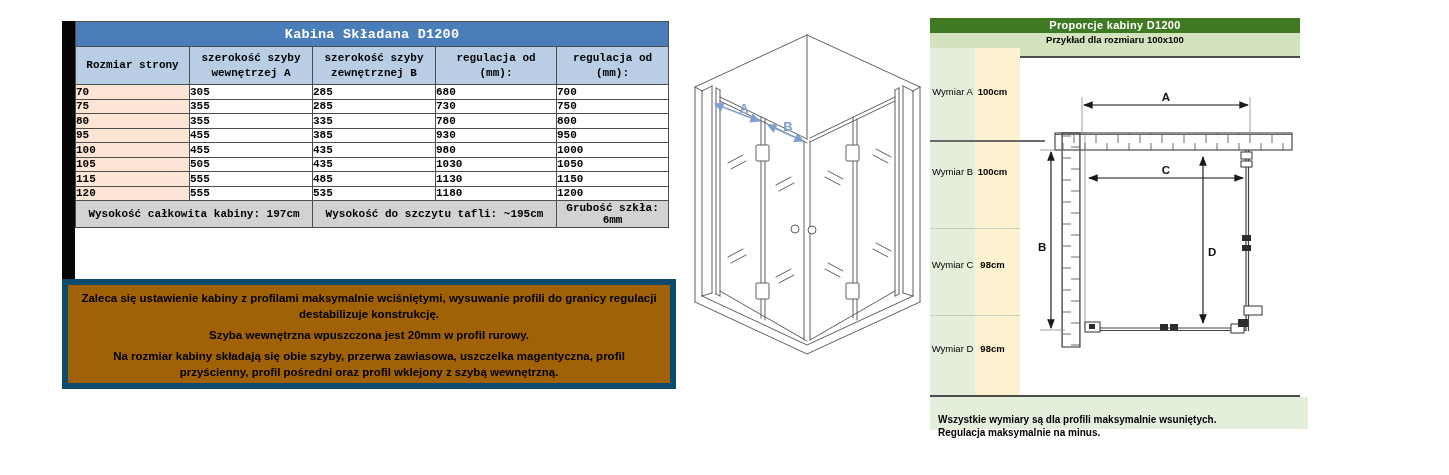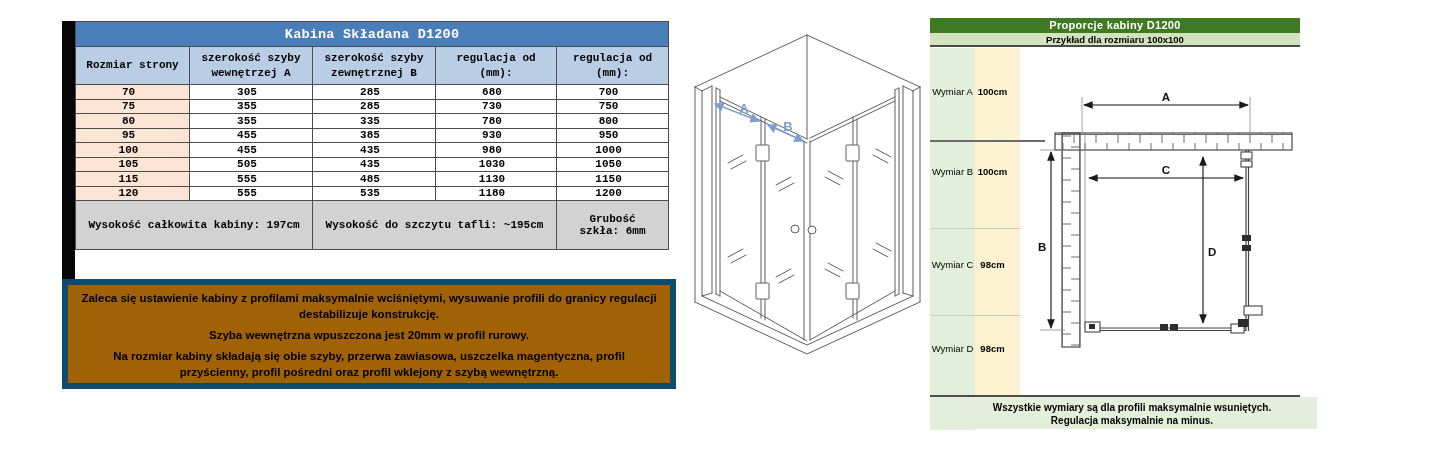--- a/index.html
+++ b/index.html
@@ -8,48 +8,48 @@
     font-family:"Liberation Sans", sans-serif; color:#000;
     overflow:hidden;
   }
   .black-bar { position:absolute; left:62px; top:21px; width:13px; height:258px; background:#050505; }
 
   
   .spec-table { position:absolute; left:75px; top:21px; width:593px; border-collapse:collapse; table-layout:fixed;font-family:Liberation Mono, monospace; }
   .spec-table th, .spec-table td { border:1.6px solid #4d4d4d; font-weight:bold; }
   .title-cell { background:#4a7ebb; color:#ffffff; font-size:13.5px; height:22px; text-align:center; letter-spacing:.2px; }
   .head-cell { background:#b9cde5; font-size:11px; height:37px; text-align:center; line-height:1.35; padding:0 3px; }
-  .spec-table td { background:#ffffff; font-size:11px; text-align:center; padding:0 8px 0 0; height:13.5px; }
+  .spec-table td { background:#ffffff; font-size:11px; text-align:left; padding:0 8px 0 0; height:13.5px; }
   .spec-table td.c-size { background:#fce5d5; }
-  .spec-table td.foot-cell { background:#d2d2d2; text-align:center; padding:12px; height:13px; }
+  .spec-table td.foot-cell { background:#d2d2d2; text-align:center; padding:1px; height:13px; }
 
   .notes-box { position:absolute; left:62px; top:279px; width:602px; height:98px; border:6px solid #0c4a6e; background:#a16207; }
   .notes-box p { margin:5px 12px 4px; text-align:center; font-size:11.5px; font-weight:bold; line-height:16px; }
 
   
   .iso-svg { position:absolute; left:688px; top:25px; }
 
   
   .panel { position:absolute; left:930px; top:18px; width:370px; height:414px; }
   .panel-header { position:absolute; left:0; top:0; width:100%; height:21px; background:#3f7a23; color:#fff;
                   text-align:center; font-size:11px; font-weight:bold; line-height:15px; letter-spacing:.3px; }
-  .panel-subheader { position:absolute; left:0; top:15px; width:100%; height:14px; background:#d2e3bd;
+  .panel-subheader { position:absolute; left:0; top:15px; width:100%; height:25px; background:#d2e3bd;
                      border-bottom:2px solid #4c4c4c; text-align:center; font-size:9.5px; font-weight:bold;
                      line-height:13px; box-sizing:border-box; }
   .label-col { position:absolute; left:0; top:30px; width:45px; height:382px; background:#e3efdb; }
   .value-col { position:absolute; left:45px; top:30px; width:45px; height:347px; background:#fdf2cf; }
   .dim-label { position:absolute; left:0; width:45px; text-align:center; font-size:9.5px; font-weight:normal; }
   .dim-value { position:absolute; left:45px; width:35px; text-align:center; font-size:9.5px; font-weight:bold; }
   .row-a { top:68px; } .row-b { top:148px; } .row-c { top:241px; } .row-d { top:325px; }
   .divider-dark  { position:absolute; left:0; top:122px; width:115px; height:2px; background:#6a6a6a; }
   .divider-l1 { position:absolute; left:0; top:210px; width:90px; height:1px; background:#c4cfba; }
   .divider-l2 { position:absolute; left:0; top:297px; width:90px; height:1px; background:#c4cfba; }
   .bottom-line { position:absolute; left:0; top:377px; width:100%; height:2px; background:#4c4c4c; }
-  .note-band { position:absolute; left:17px; top:379px; width:100%; height:32px; background:#e3efdb;
-               text-align:center; font-size:10px; font-weight:bold; padding-top:4px; box-sizing:border-box; }
+  .note-band { position:absolute; left:8px; top:379px; width:100%; height:32px; background:#e3efdb;
+               font-size:10px; font-weight:bold; padding-top:16px; box-sizing:border-box; }
   .note-band div { line-height:13px; }
   .plan-svg { position:absolute; left:105px; top:57px; }
 
   svg text { font-family:"Liberation Sans", sans-serif; font-weight:bold; }
 </style>
 </head>
 <body>
 
 <div class="black-bar"></div>
 

